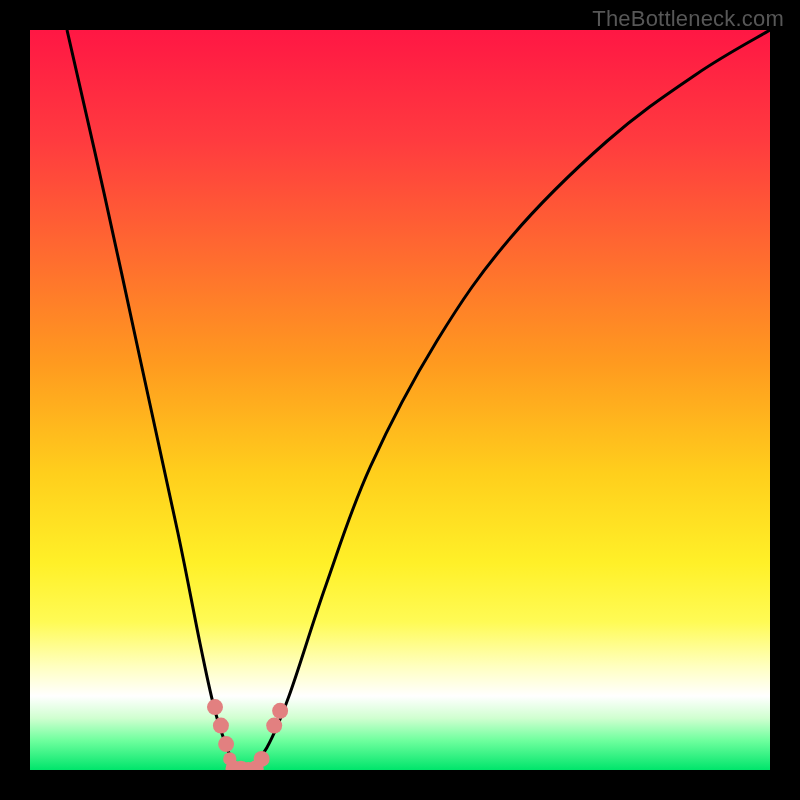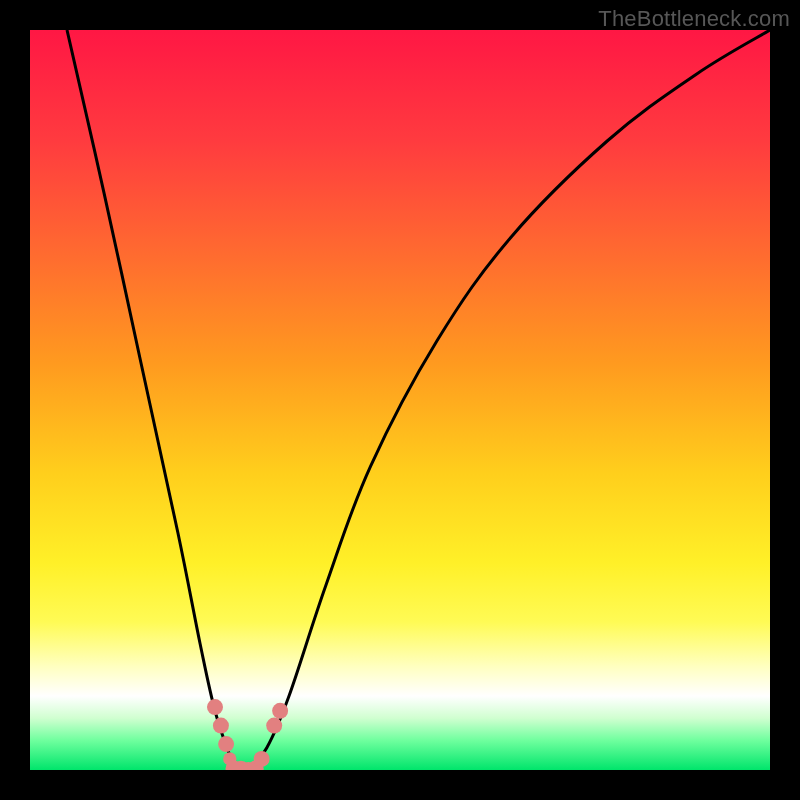--- a/index.html
+++ b/index.html
@@ -25,21 +25,21 @@
     height: 740px;
     overflow: hidden;
   }
   .gradient-bg {
     position: absolute;
     inset: 0;
   }
   .watermark {
     position: absolute;
     top: 6px;
-    right: 10px;
+    right: 16px;
     font-size: 22px;
     font-weight: 500;
     color: #575757;
     letter-spacing: 0.2px;
     text-align: center;
   }
   svg.curve-layer {
     position: absolute;
     inset: 0;
     width: 100%;

